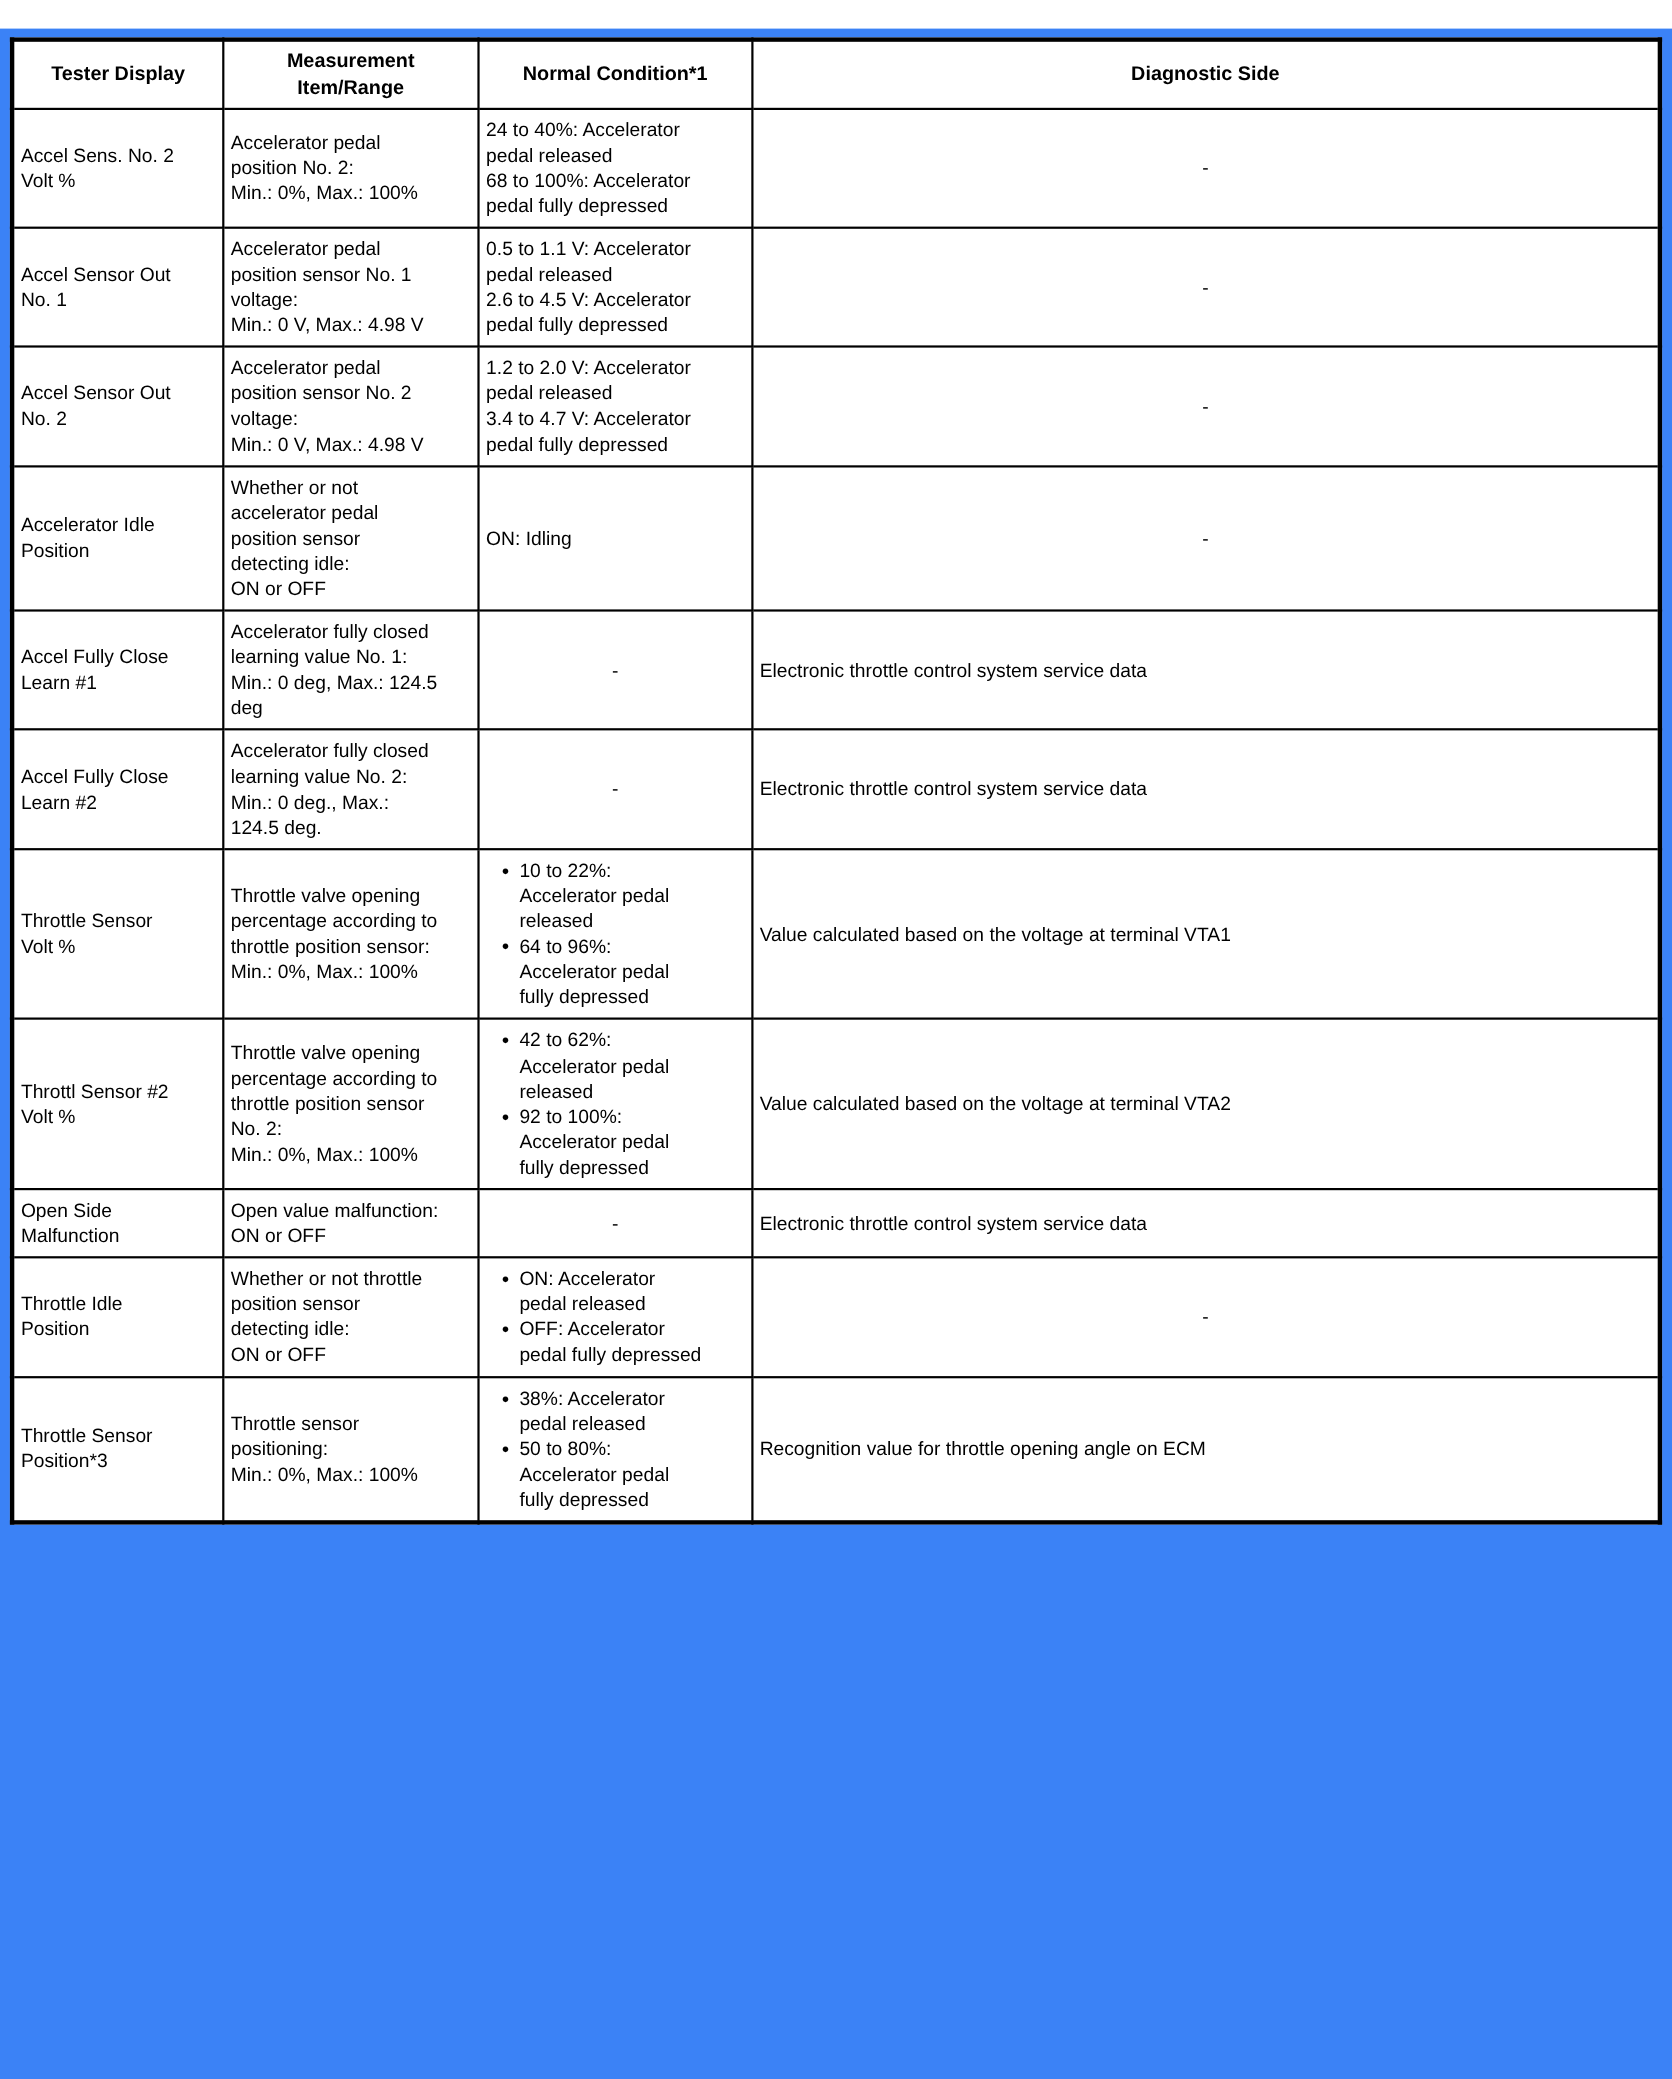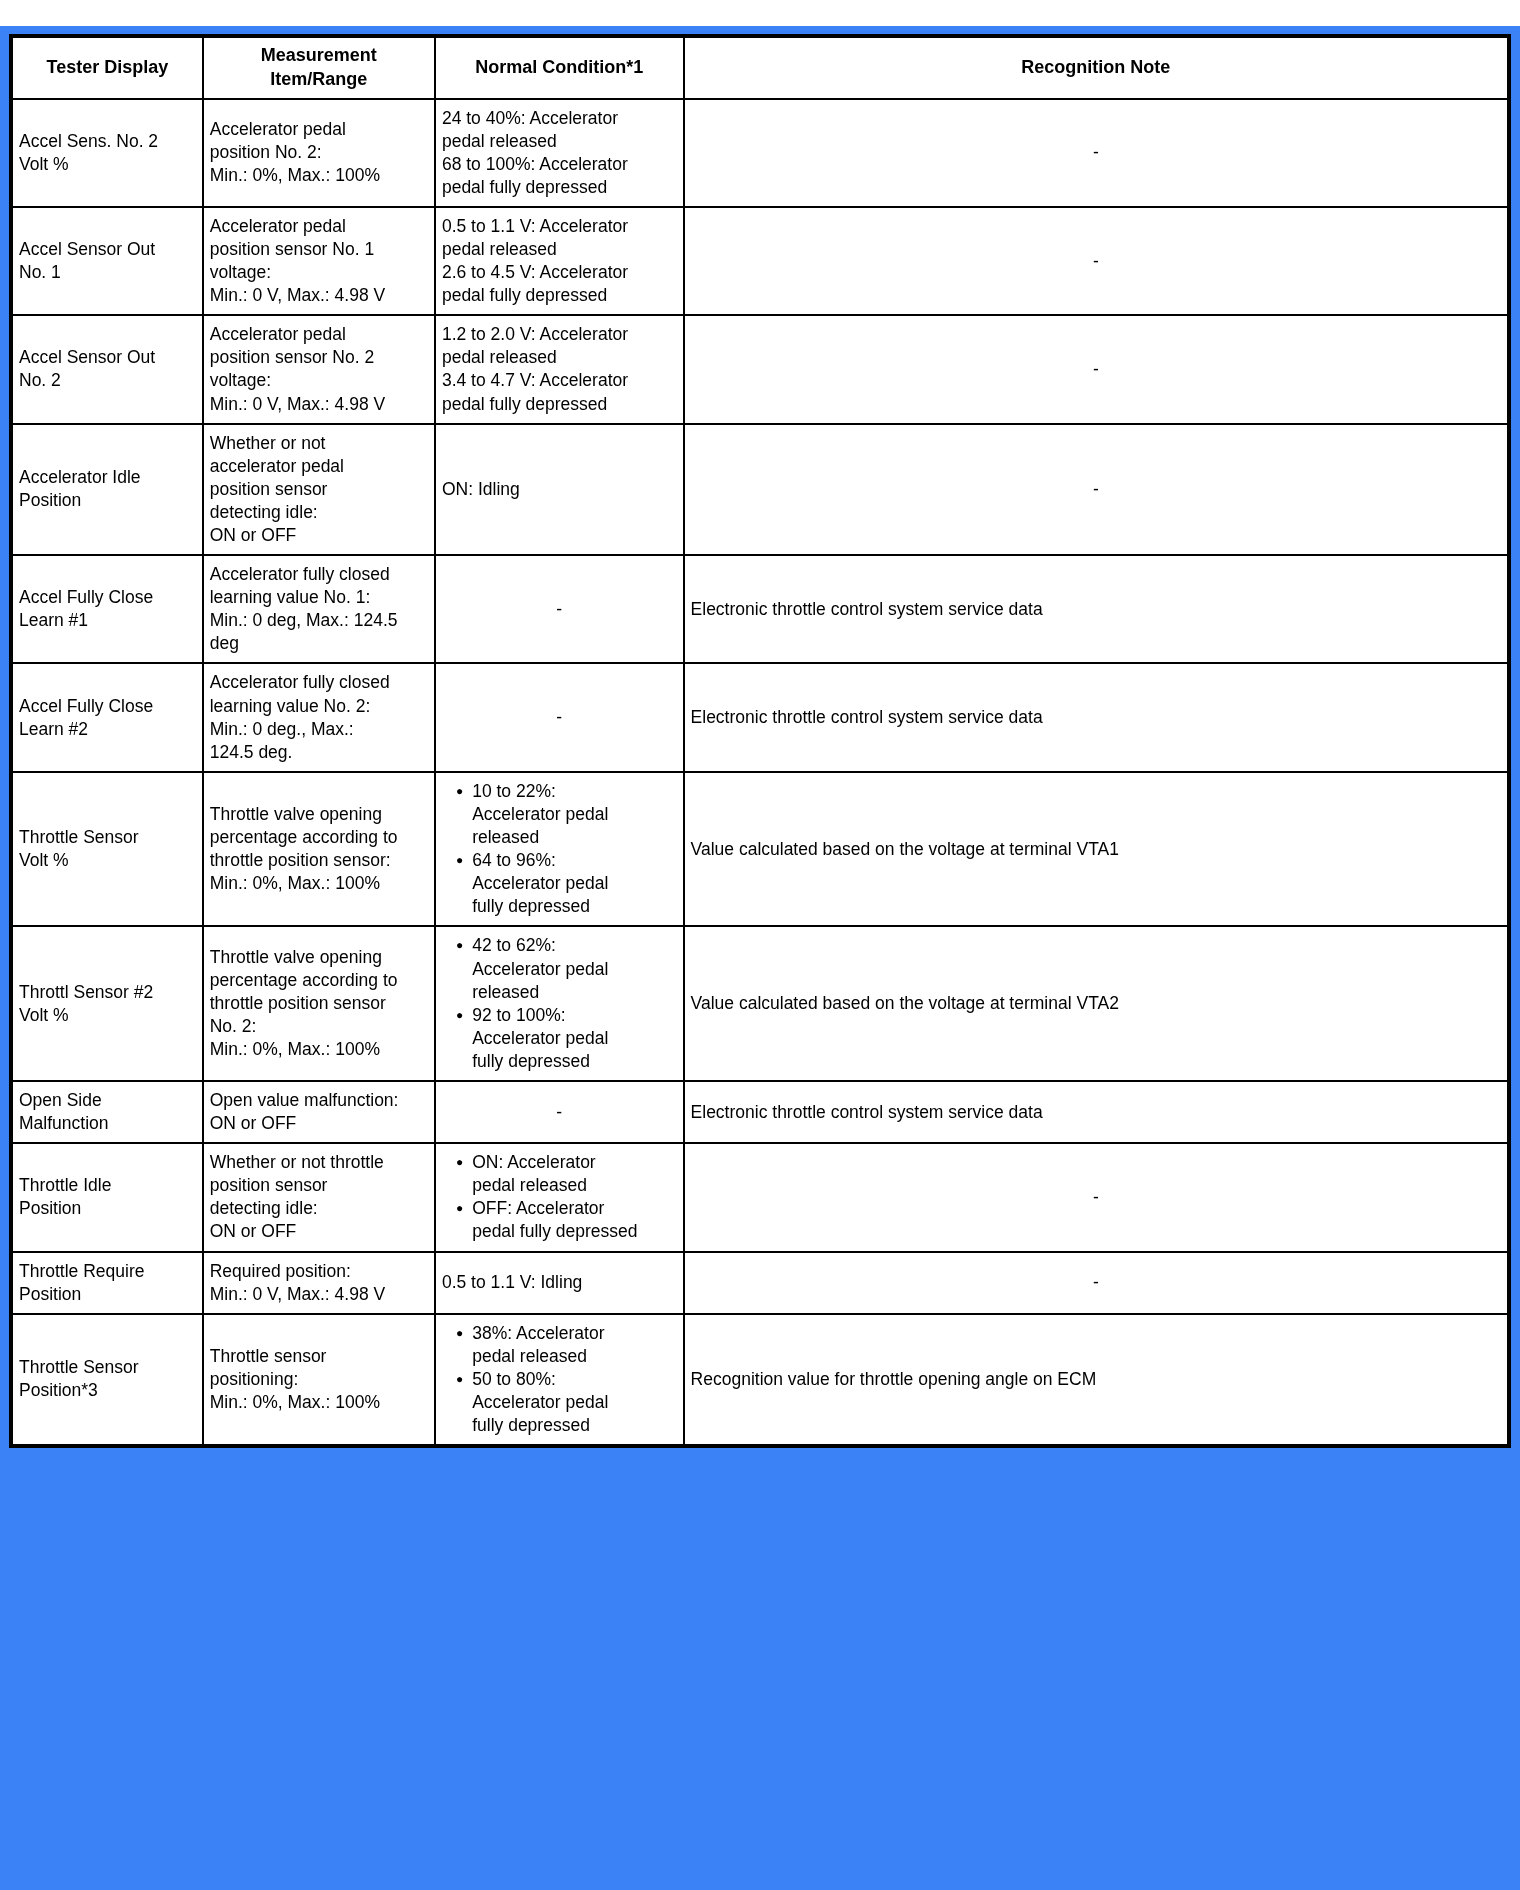--- a/index.html
+++ b/index.html
@@ -84,21 +84,21 @@
         <col class="c1">
         <col class="c2">
         <col class="c3">
     </colgroup>
     <thead>
       <tr id="header-row">
           <th>Tester Display</th>
           <th>Measurement
 Item/Range</th>
           <th>Normal Condition*1</th>
-          <th>Recognition Note</th>
+          <th>Diagnostic Side</th>
         </tr>
     </thead>
     <tbody id="table-body">
         <tr>
           <td>Accel Sens. No. 2
 Volt %</td>
           <td>Accelerator pedal
 position No. 2:
 Min.: 0%, Max.: 100%</td>
           <td>24 to 40%: Accelerator
@@ -234,28 +234,20 @@
               </div>
               <div class="bullet">
                 <span class="marker">●</span>
                 <span class="btext">OFF: Accelerator
 pedal fully depressed</span>
               </div>
             </div></td>
           <td class="dash">-</td>
         </tr>
         <tr>
-          <td>Throttle Require
-Position</td>
-          <td>Required position:
-Min.: 0 V, Max.: 4.98 V</td>
-          <td>0.5 to 1.1 V: Idling</td>
-          <td class="dash">-</td>
-        </tr>
-        <tr>
           <td>Throttle Sensor
 Position*3</td>
           <td>Throttle sensor
 positioning:
 Min.: 0%, Max.: 100%</td>
           <td><div class="bullets">
               <div class="bullet">
                 <span class="marker">●</span>
                 <span class="btext">38%: Accelerator
 pedal released</span>

